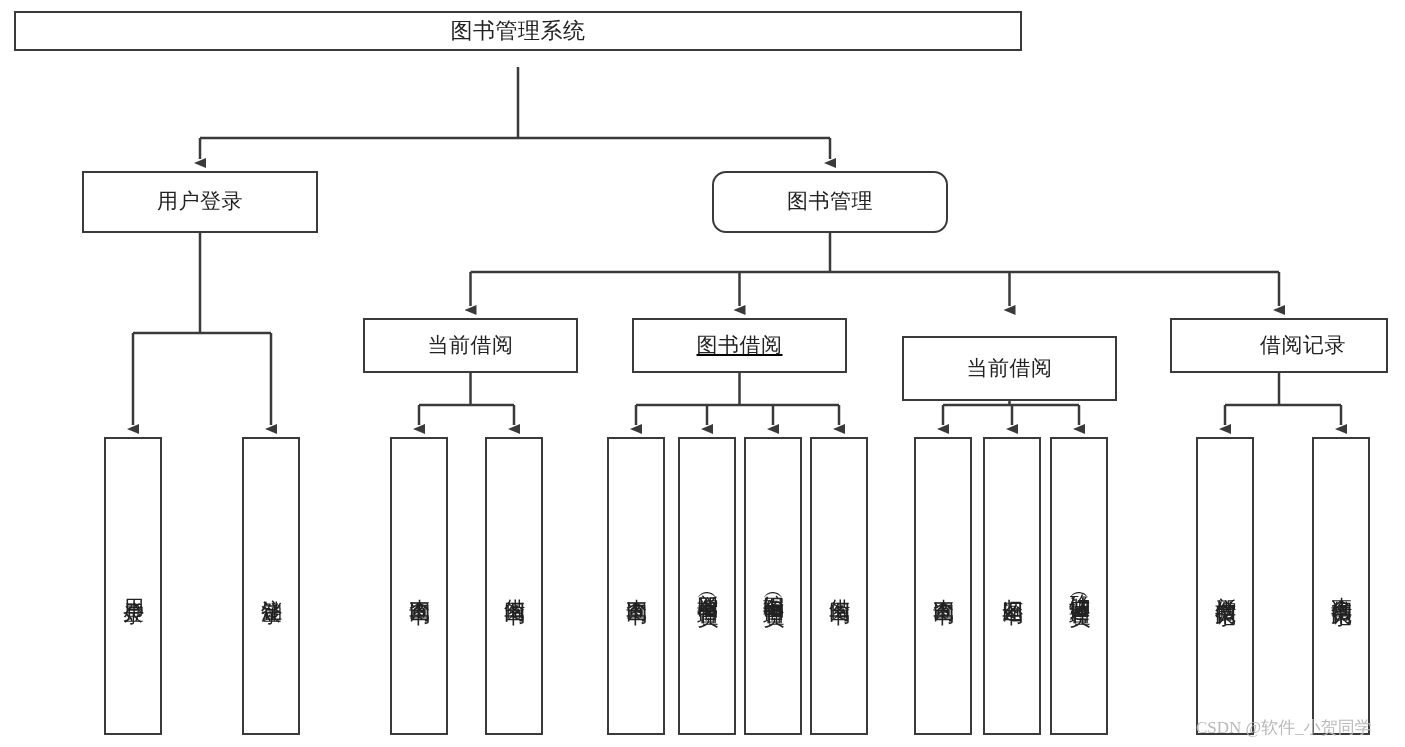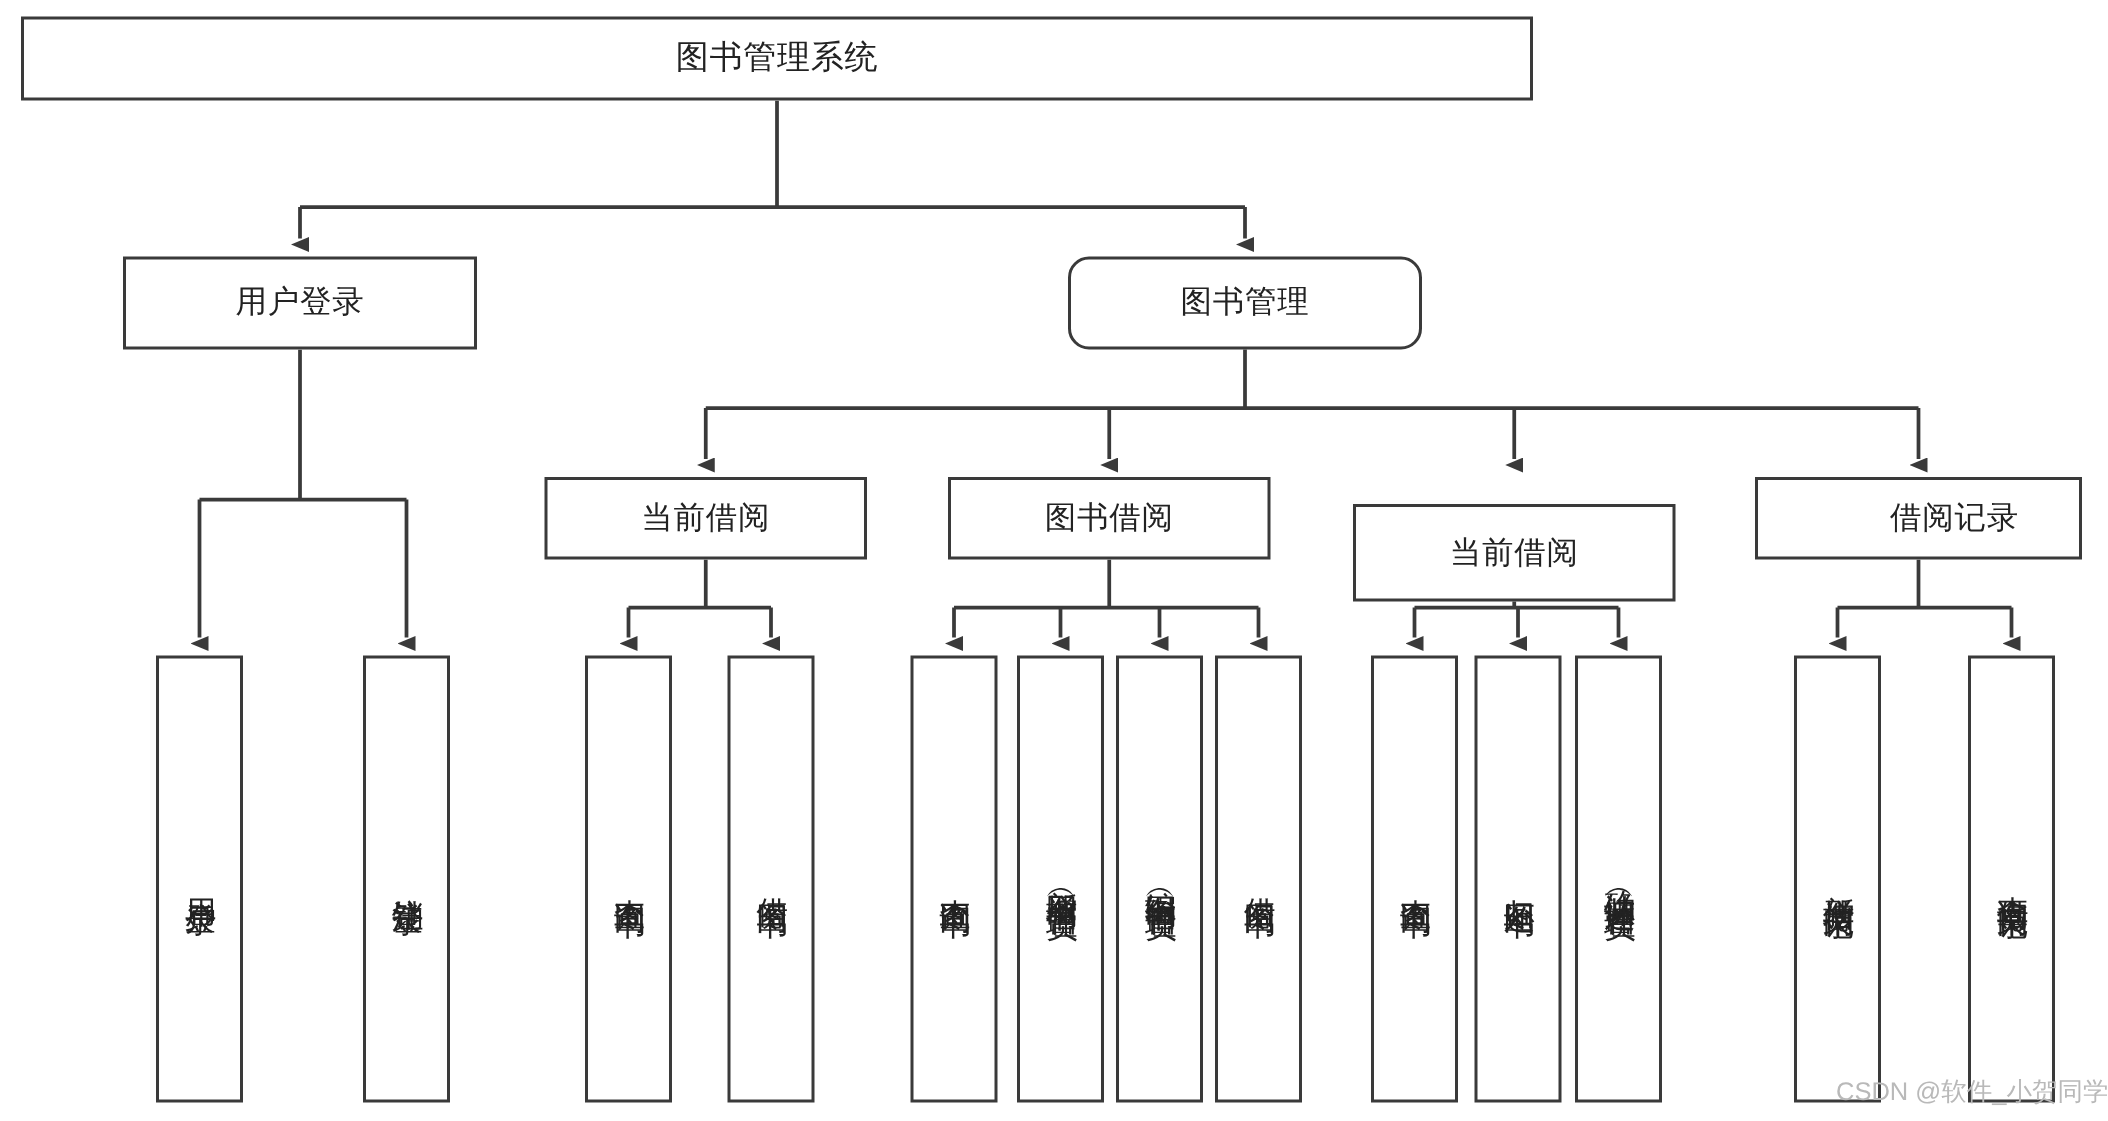--- a/index.html
+++ b/index.html
@@ -47,23 +47,22 @@
     writing-mode: vertical-rl;
     text-orientation: upright;
     letter-spacing: 2px;
   }
   .node.root .node-label { font-size: 22px; }
   .watermark {
     position: absolute;
     color: #b9b9b9;
     font-size: 17px;
     white-space: nowrap;
-    font-family: Liberation Sans, sans-serif;
+    font-family: Liberation Serif, serif;
     pointer-events: none;
-    margin-left: 28px;
   }
 </style>
 </head>
 <body>
 
 <div id="canvas">
 
   <svg id="edges" viewBox="0 0 1405 747" xmlns="http://www.w3.org/2000/svg">
     <defs>
       <marker id="arrowhead" markerWidth="10" markerHeight="12" refX="1" refY="6" orient="auto" markerUnits="userSpaceOnUse">
@@ -101,33 +100,33 @@
         <line x1="1012" y1="405" x2="1012" y2="425" stroke="#3a3a3a" stroke-width="2.5" marker-end="url(#arrowhead)"></line>
         <line x1="1079" y1="405" x2="1079" y2="425" stroke="#3a3a3a" stroke-width="2.5" marker-end="url(#arrowhead)"></line>
         <line x1="1279" y1="373" x2="1279" y2="405" stroke="#3a3a3a" stroke-width="2.5"></line>
         <line x1="1225" y1="405" x2="1341" y2="405" stroke="#3a3a3a" stroke-width="2.5"></line>
         <line x1="1225" y1="405" x2="1225" y2="425" stroke="#3a3a3a" stroke-width="2.5" marker-end="url(#arrowhead)"></line>
         <line x1="1341" y1="405" x2="1341" y2="425" stroke="#3a3a3a" stroke-width="2.5" marker-end="url(#arrowhead)"></line>
       </g>
   </svg>
 
   <div id="node-layer">
-      <div class="node horizontal root" style="left: 14px; top: 11px; width: 1008px; height: 56px;">
+      <div class="node horizontal root" style="left: 14px; top: 11px; width: 1008px; height: 40px;">
         <span class="node-label">图书管理系统</span>
       </div>
       <div class="node horizontal" style="left: 82px; top: 171px; width: 236px; height: 62px;">
         <span class="node-label">用户登录</span>
       </div>
       <div class="node horizontal" style="left: 712px; top: 171px; width: 236px; height: 62px; border-radius: 14px;">
         <span class="node-label">图书管理</span>
       </div>
       <div class="node horizontal" style="left: 363px; top: 318px; width: 215px; height: 55px;">
         <span class="node-label">当前借阅</span>
       </div>
-      <div class="node horizontal" style="left: 632px; top: 318px; width: 215px; height: 55px;">
+      <div class="node horizontal" style="left: 632px; top: 318px; width: 215px; height: 55px; text-decoration: underline;">
         <span class="node-label">图书借阅</span>
       </div>
       <div class="node horizontal" style="left: 902px; top: 336px; width: 215px; height: 65px;">
         <span class="node-label">当前借阅</span>
       </div>
       <div class="node horizontal" style="left: 1170px; top: 318px; width: 218px; height: 55px; padding-left: 48px;">
         <span class="node-label">借阅记录</span>
       </div>
       <div class="node vertical" style="left: 104px; top: 437px; width: 58px; height: 298px;">
         <span class="node-label">用户登录</span>

